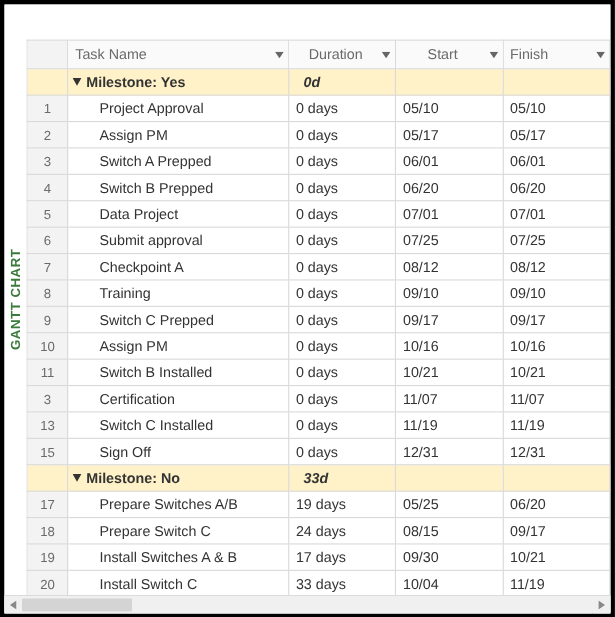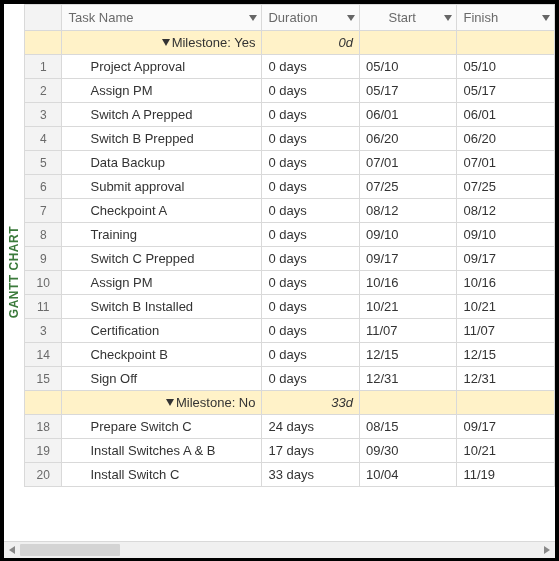--- a/index.html
+++ b/index.html
@@ -41,20 +41,21 @@
     font-size: 12px;
   }
   .sheet {
     flex: 1;
     overflow: hidden;
     background: #fff;
   }
   table {
     border-collapse: collapse;
     width: 100%;
+    margin-top: 32px;
   }
   th, td {
     border: 1px solid #d9d9d9;
     text-align: left;
     height: 24px;
     padding: 0 6px;
     white-space: nowrap;
     font-size: 13px;
   }
   th {
@@ -84,33 +85,32 @@
     width: 12px;
     height: 12px;
     display: inline-flex;
     align-items: center;
     justify-content: center;
     pointer-events: auto;
   }
   .drop svg { display:block; }
   tr.group td {
     background: #fff2c8;
-    font-weight: 400;
-    text-align: right;
+    font-weight: 700;
   }
   tr.group td.dur { font-style: italic; padding-left: 13px; }
   tr.group td.taskcell { padding-left: 4px; }
   .collapse-icon {
     display: inline-block;
     width: 10px;
     margin-right: 2px;
   }
   .task-indent { padding-left: 28px; }
   .col-task { width: 158px; }
-  .col-dur { width: 78px; }
+  .col-dur { width: 78px; text-align: center; }
   .col-start { width: 78px; text-align: center; }
   .col-finish { width: 78px; }
   .scroll-area {
     height: 16px;
     background: #f0f0f0;
     border-top: 1px solid #d9d9d9;
     display: flex;
     align-items: center;
     position: relative;
   }
@@ -220,21 +220,21 @@
             </tr>
             <tr>
               <td class="rownum">4</td>
               <td class="task-indent">Switch B Prepped</td>
               <td>0 days</td>
               <td>06/20</td>
               <td>06/20</td>
             </tr>
             <tr>
               <td class="rownum">5</td>
-              <td class="task-indent">Data Backup</td>
+              <td class="task-indent">Data Project</td>
               <td>0 days</td>
               <td>07/01</td>
               <td>07/01</td>
             </tr>
             <tr>
               <td class="rownum">6</td>
               <td class="task-indent">Submit approval</td>
               <td>0 days</td>
               <td>07/25</td>
               <td>07/25</td>
@@ -275,43 +275,50 @@
               <td>10/21</td>
             </tr>
             <tr>
               <td class="rownum">3</td>
               <td class="task-indent">Certification</td>
               <td>0 days</td>
               <td>11/07</td>
               <td>11/07</td>
             </tr>
             <tr>
-              <td class="rownum">14</td>
-              <td class="task-indent">Checkpoint B</td>
-              <td>0 days</td>
-              <td>12/15</td>
-              <td>12/15</td>
+              <td class="rownum">13</td>
+              <td class="task-indent">Switch C Installed</td>
+              <td>0 days</td>
+              <td>11/19</td>
+              <td>11/19</td>
             </tr>
             <tr>
               <td class="rownum">15</td>
               <td class="task-indent">Sign Off</td>
               <td>0 days</td>
               <td>12/31</td>
               <td>12/31</td>
             </tr>
             <tr class="group">
               <td class="rownum"></td>
               <td class="taskcell"><span class="collapse-icon"><svg width="8" height="8" viewBox="0 0 8 8">
                     <path d="M0 0 L8 0 L4 7 Z" fill="#333"></path>
                   </svg></span><span>Milestone: No</span></td>
               <td class="dur">33d</td>
               <td></td>
               <td></td>
             </tr>
             <tr>
+              <td class="rownum">17</td>
+              <td class="task-indent">Prepare Switches A/B</td>
+              <td>19 days</td>
+              <td>05/25</td>
+              <td>06/20</td>
+            </tr>
+            <tr>
               <td class="rownum">18</td>
               <td class="task-indent">Prepare Switch C</td>
               <td>24 days</td>
               <td>08/15</td>
               <td>09/17</td>
             </tr>
             <tr>
               <td class="rownum">19</td>
               <td class="task-indent">Install Switches A &amp; B</td>
               <td>17 days</td>

